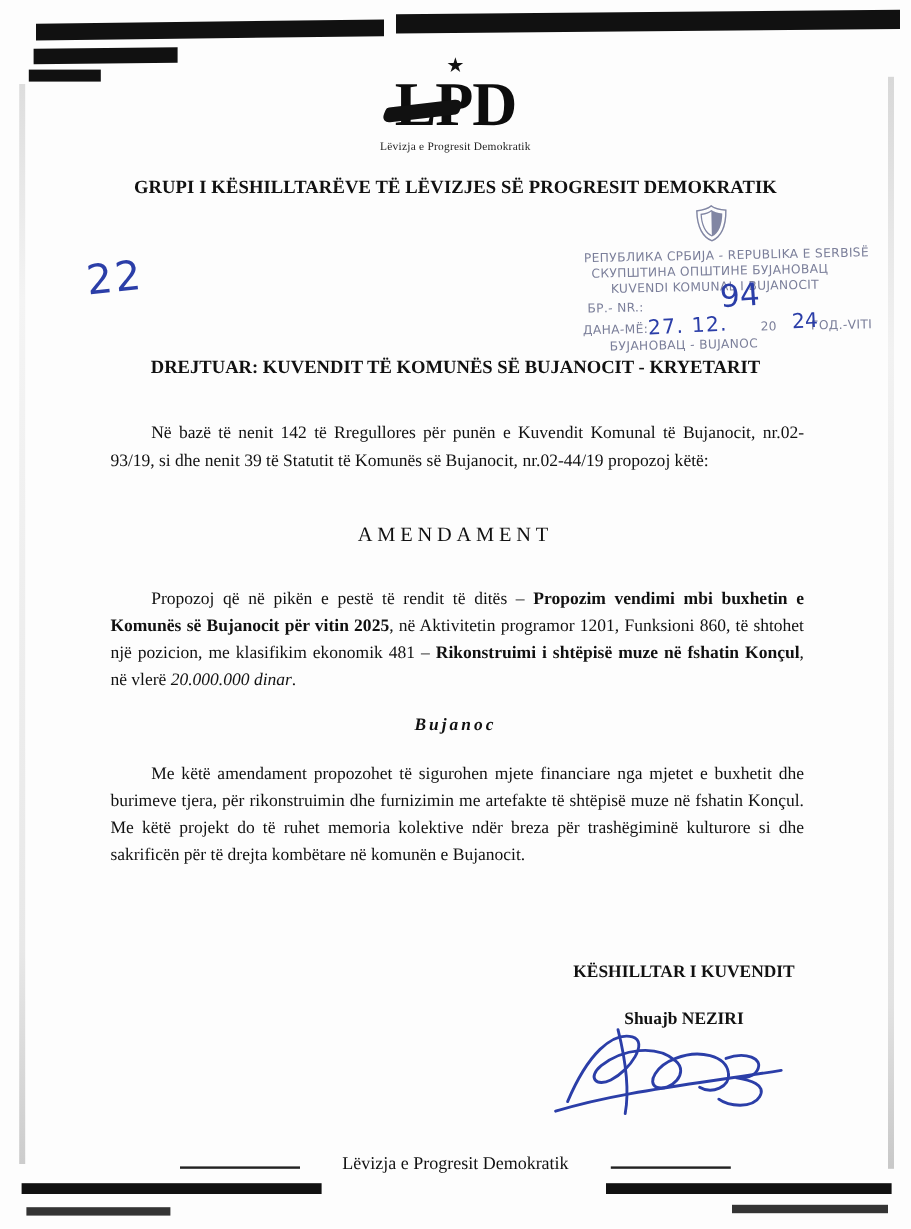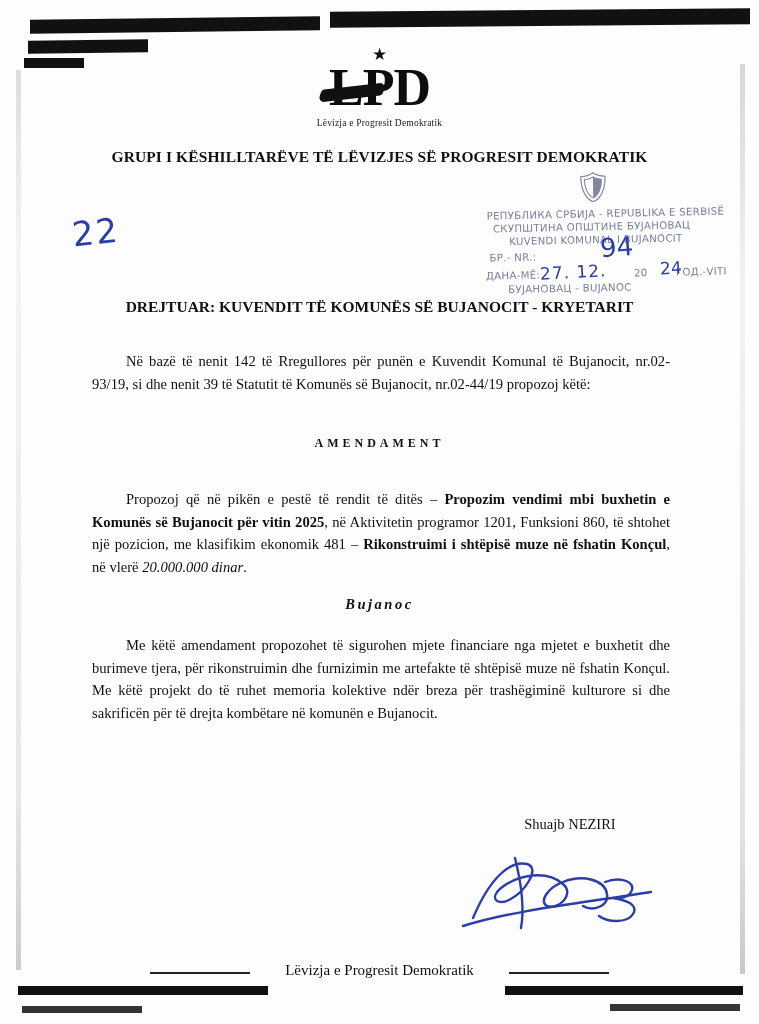--- a/index.html
+++ b/index.html
@@ -180,22 +180,22 @@
     text-align: justify;
   }
   .intro { top: 350px; }
   .indent { text-indent: 34px; }
 
   .title-amendament {
     position: absolute;
     left: 0; right: 0;
     top: 436px;
     text-align: center;
-    font-weight: bold;
-    font-size: 12px;
+    font-weight: normal;
+    font-size: 17px;
     letter-spacing: 4px;
   }
 
   .proposal { top: 488px; }
   .proposal b { font-weight: bold; }
   .proposal i { }
 
   .title-arsyetim {
     position: absolute;
     left: 0; right: 0;
@@ -221,21 +221,21 @@
   .sign-block {
     position: absolute;
     left: 420px;
     top: 798px;
     width: 300px;
     text-align: center;
     font-size: 14.5px;
     line-height: 1.7;
   }
   .sign-title { font-weight: bold; }
-  .sign-name { font-weight: normal; margin-top: 14px; }
+  .sign-name { font-weight: bold; margin-top: 14px; }
 
   .signature {
     position: absolute;
     left: 455px;
     top: 848px;
     width: 230px;
     height: 90px;
     color: #2b3ea8;
   }
 
@@ -304,20 +304,21 @@
 
   <div class="body-block proposal indent">
     <span>Propozoj që në pikën e pestë të rendit të ditës – </span><b>Propozim vendimi mbi buxhetin e Komunës së Bujanocit për vitin 2025</b><span>, në Aktivitetin programor 1201, Funksioni 860, të shtohet një pozicion, me klasifikim ekonomik 481 – </span><b>Rikonstruimi i shtëpisë muze në fshatin Konçul</b><span>, në vlerë </span><i>20.000.000 dinar</i><span>.</span>
   </div>
 
   <div class="title-arsyetim">Bujanoc</div>
   <div class="body-block reasoning indent">Me këtë amendament propozohet të sigurohen mjete financiare nga mjetet e buxhetit dhe burimeve tjera, për rikonstruimin dhe furnizimin me artefakte të shtëpisë muze në fshatin Konçul. Me këtë projekt do të ruhet memoria kolektive ndër breza për trashëgiminë kulturore si dhe sakrificën për të drejta kombëtare në komunën e Bujanocit.</div>
 
 
   <div class="sign-block">
+    <div class="sign-title">KËSHILLTAR I KUVENDIT</div>
     <div class="sign-name">Shuajb NEZIRI</div>
   </div>
 
   <svg class="signature" viewBox="0 0 230 90">
     <g fill="none" stroke="#2b3ea8" stroke-width="2.4" stroke-linecap="round">
       <path d="M18 70 C35 30, 55 12, 72 16 C86 20, 70 44, 54 52 C42 58, 34 50, 46 40 C64 26, 92 22, 108 36 C120 46, 104 62, 92 58 C84 54, 92 40, 108 34 C128 26, 150 32, 152 46 C154 58, 138 64, 128 58"></path>
       <path d="M60 10 C66 34, 70 58, 66 80"></path>
       <path d="M150 34 C166 28, 182 34, 176 44 C172 52, 158 50, 158 50 C170 52, 184 56, 178 66 C172 76, 152 74, 144 68"></path>
       <path d="M8 78 C60 62, 120 56, 196 44"></path>
     </g>

